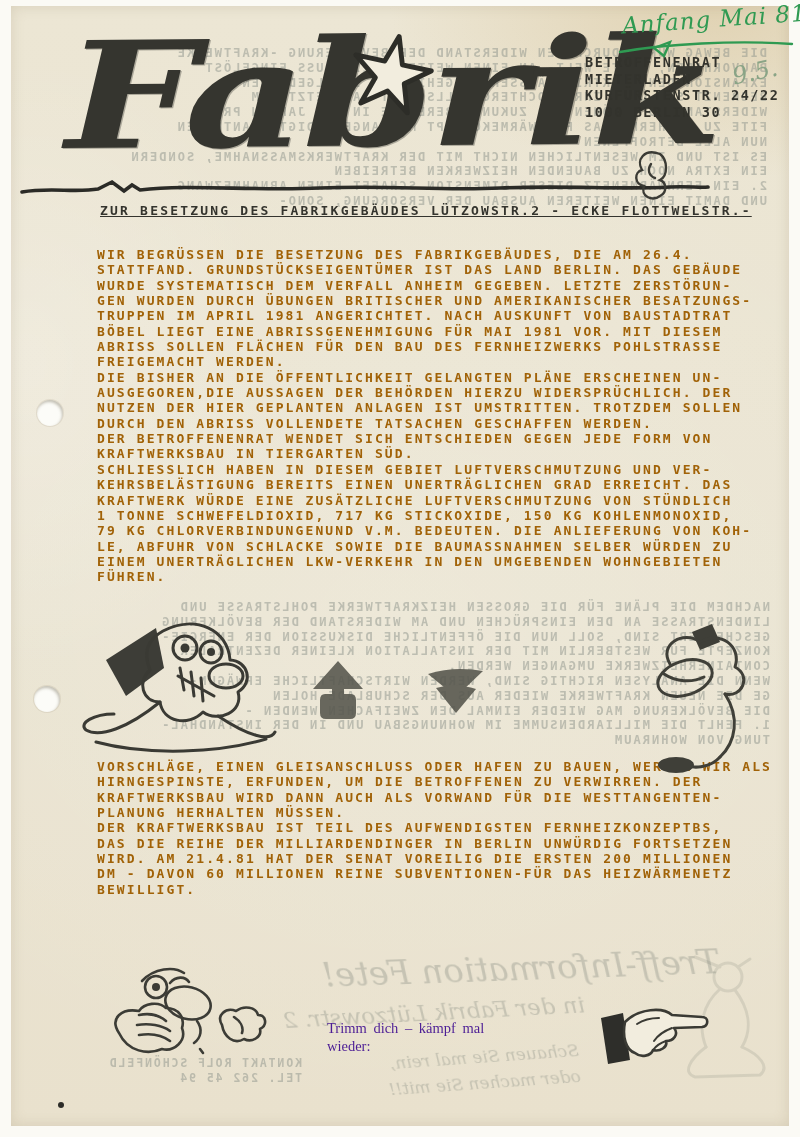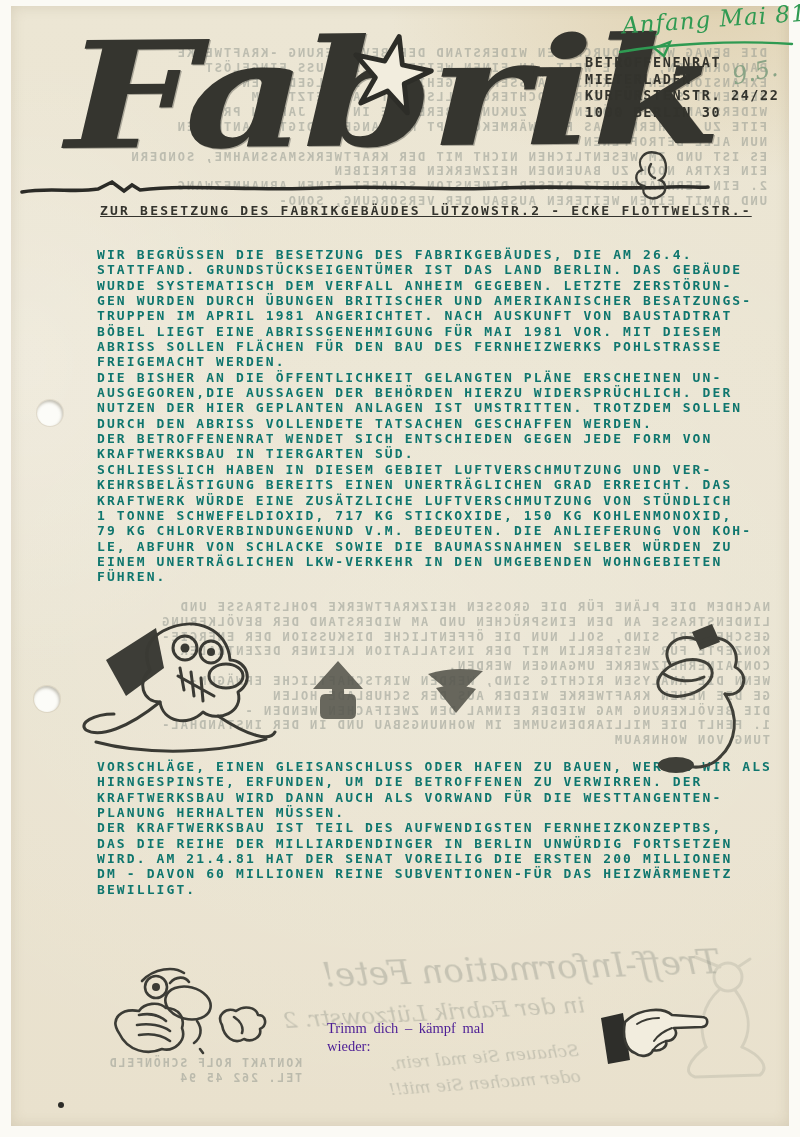--- a/index.html
+++ b/index.html
@@ -7,21 +7,21 @@
         font-family:"DejaVu Sans Mono","Liberation Mono",monospace;}
   .paper{position:absolute;left:11px;top:6px;width:778px;height:1120px;
     background:
       radial-gradient(520px 280px at 90% 0%, rgba(213,191,146,.5), rgba(213,191,146,0) 62%),
       radial-gradient(420px 520px at 2% 32%, rgba(255,255,255,.22), transparent 60%),
       radial-gradient(900px 720px at 50% 55%, rgba(255,255,250,.15), transparent 70%),
       linear-gradient(180deg,#ece6d4 0%,#eae4d2 55%,#e9e1cd 100%);
     box-shadow: inset 0 0 14px rgba(120,105,70,.18);}
   .abs{position:absolute;}
   
-  .tw{font-family:"DejaVu Sans Mono","Liberation Mono",monospace;font-weight:bold;color:#0f766e;
+  .tw{font-family:"DejaVu Sans Mono","Liberation Mono",monospace;font-weight:bold;color:#a16207;
       white-space:pre-line;}
   .body-text{font-size:13px;line-height:15.35px;letter-spacing:2.1px;}
   .headline{font-size:13px;letter-spacing:2.2px;color:#34342e;}
   .address{font-size:13.5px;line-height:16.5px;letter-spacing:1.6px;color:#33332d;}
   
   .logo{font-family:"DejaVu Serif","Liberation Serif",serif;font-style:italic;font-weight:bold;
         font-size:148px;color:#35352f;transform:scaleX(1.28) rotate(-0.6deg);transform-origin:left top;
         letter-spacing:-4px;line-height:1;text-shadow:1px 1px 0 rgba(53,53,47,.35);}
   
   .hand-green{font-family:"DejaVu Serif","Liberation Serif",serif;font-style:italic;

